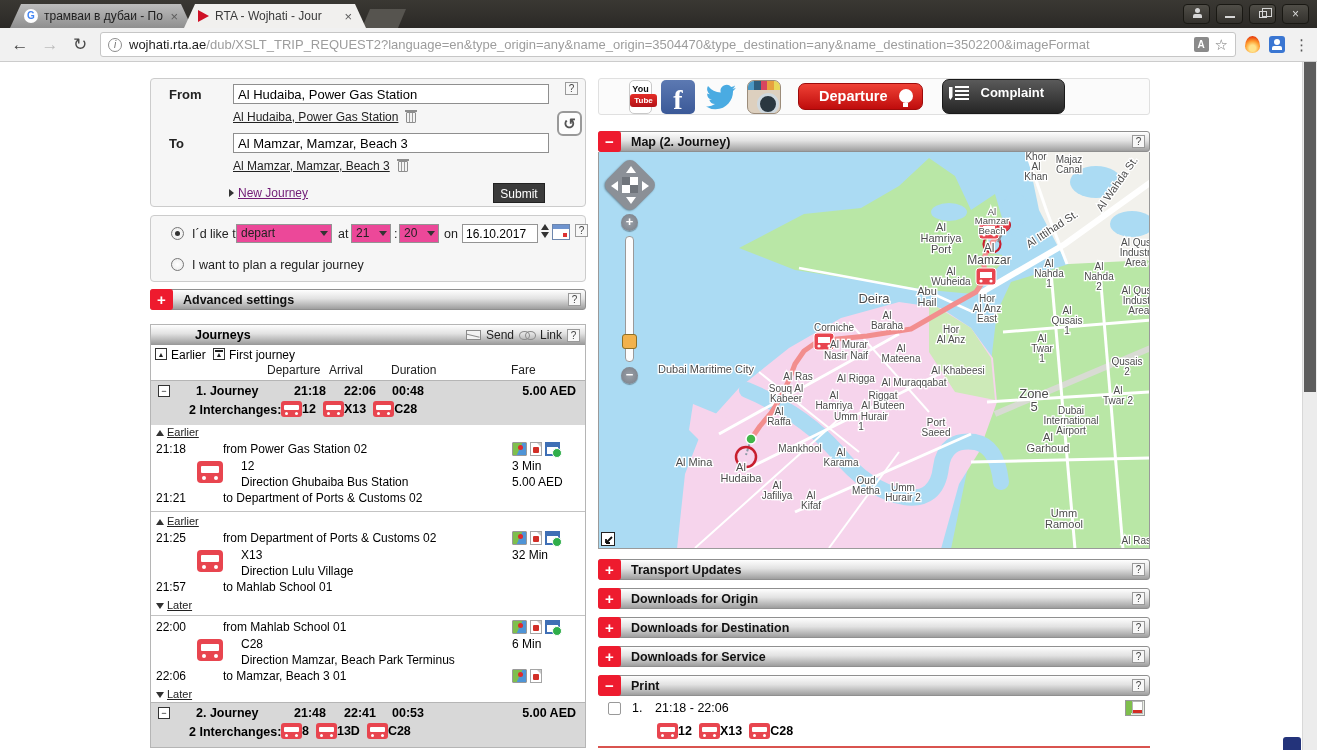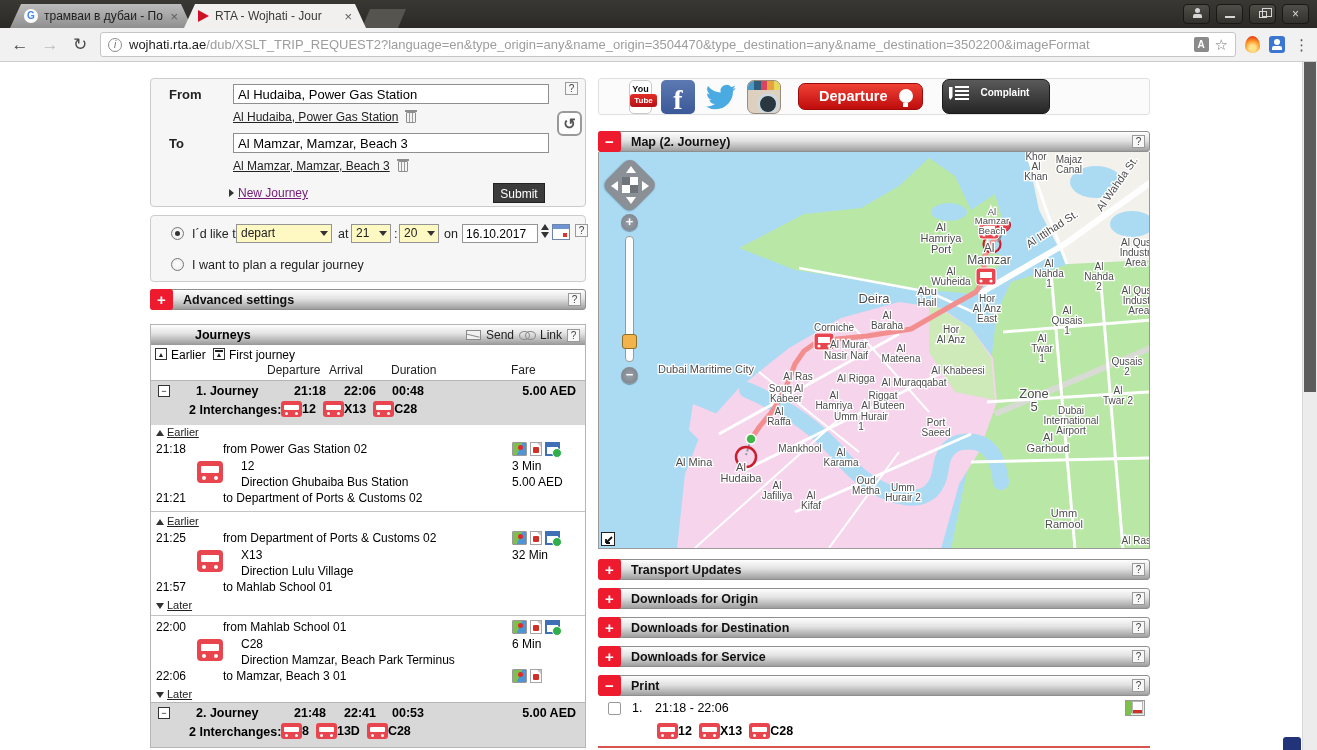--- a/index.html
+++ b/index.html
@@ -96,21 +96,21 @@
            border-top:4px solid transparent; border-bottom:4px solid transparent; margin-right:4px; }
   .submit { position:absolute; left:342px; top:104px; width:52px; height:20px; background:#3b3b3b;
             color:#fff; font-size:12px; text-align:center; line-height:20px; border:1px solid #222; }
 
   
   .panel-time { height:67px; margin-top:8px; font-size:12.5px; color:#222; }
   .radio { position:absolute; width:13px; height:13px; border-radius:50%; border:1px solid #777;
            background:radial-gradient(#fff,#e8e8e8); }
   .radio.checked::after { content:''; position:absolute; left:3px; top:3px; width:5px; height:5px;
                           border-radius:50%; background:#333; }
-  .sel { position:absolute; height:19px; border:1px solid #949494; background:#fef9c3; font-size:12px;
+  .sel { position:absolute; height:19px; border:1px solid #949494; background:#ec4899; font-size:12px;
          line-height:17px; padding-left:4px; }
   .sel .arr { position:absolute; right:3px; top:6px; width:0; height:0; border-top:5px solid #333;
               border-left:4px solid transparent; border-right:4px solid transparent; }
   .datein { position:absolute; height:19px; width:76px; border:1px solid #949494; background:#fff;
             font-size:12px; padding:0 3px; font-family:inherit; }
   .spinner { position:absolute; width:9px; }
   .spinner span { display:block; width:0; height:0; border-left:4px solid transparent;
                   border-right:4px solid transparent; margin-bottom:2px; }
   .sp-up { border-bottom:6px solid #333; }
   .sp-dn { border-top:6px solid #333; }
@@ -223,21 +223,21 @@
                                    #e7a13f 60% 80%, #e8d85a 80% 100%); }
   .ig::after { content:''; position:absolute; left:9px; top:12px; width:16px; height:16px;
         border-radius:50%; background:#2a3740; border:3px solid #cfd8de; }
   .btn-sugg { height:27px; border-radius:7px; background:linear-gradient(#ef4135,#bf0c0c);
               border:1px solid #9d0b0b; color:#fff; font-weight:bold; font-size:14.5px;
               padding:0 34px 0 20px; line-height:25px; position:relative; margin-left:8px; }
   .ic-bulb { position:absolute; right:9px; top:5px; width:14px; height:14px; border-radius:50%;
              background:#fff; }
   .ic-bulb::after { content:''; position:absolute; left:4.5px; bottom:-4px; width:5px; height:4px; background:#fff; }
   .btn-comp { height:35px; border-radius:7px; background:linear-gradient(#5a5a5a,#252525);
-              border:1px solid #1a1a1a; color:#fff; font-weight:bold; font-size:10px;
+              border:1px solid #1a1a1a; color:#fff; font-weight:bold; font-size:13px;
               padding:0 20px 0 38px; line-height:25px; position:relative; margin-left:10px; }
   .ic-complist { position:absolute; left:12px; top:6px; width:14px; height:14px;
                  background:repeating-linear-gradient(#fff 0 2px, transparent 2px 4px); }
   .ic-complist::before { content:''; position:absolute; left:-6px; top:1px; width:4px; height:13px;
                  background:#fff; clip-path:polygon(0 0,100% 0,100% 75%,50% 100%,0 75%); }
 
   
   .map-panel { margin-top:16px; }
   .map-body { position:relative; width:552px; height:397px; border:1px solid #9a9a9a; border-top:0;
               overflow:hidden; background:#abdbf3; }

